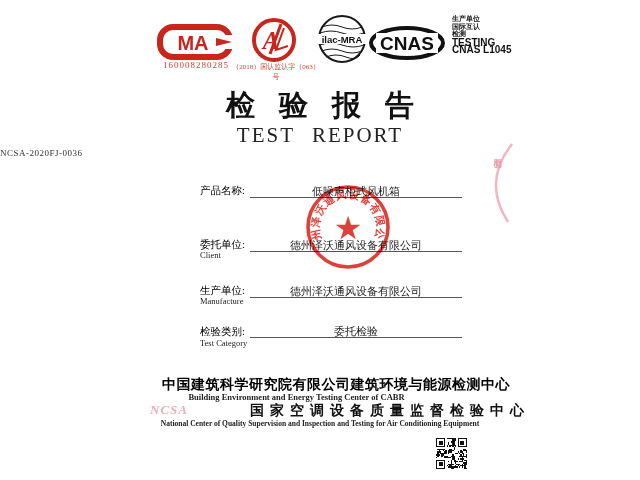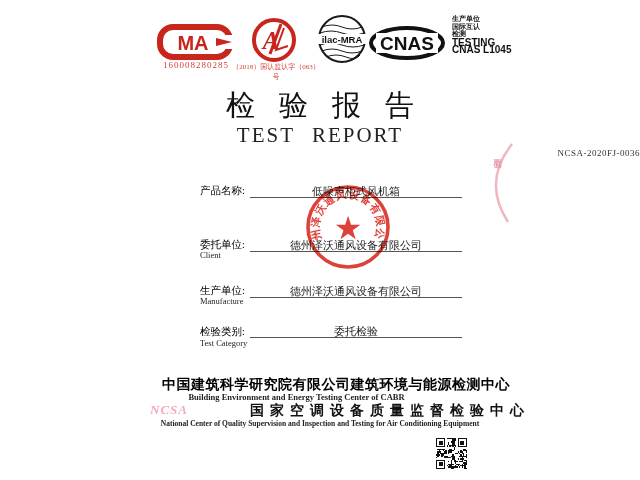--- a/index.html
+++ b/index.html
@@ -6,25 +6,25 @@
   .page{position:relative;width:640px;height:480px;background:#ffffff;overflow:hidden;
         font-family:"Liberation Serif","DejaVu Serif",serif;color:#1a1a1a;}
   .abs{position:absolute;}
   
   .cma-num{left:156px;top:60px;width:80px;text-align:center;font-size:9px;letter-spacing:1px;color:#d24238;}
   .cal-cap{left:232px;top:62px;width:88px;text-align:center;font-size:7px;color:#d24238;}
   .cnas-lines{left:452px;top:16px;line-height:7.6px;}
   .cnas-cn{font-size:7px;font-weight:bold;color:#222;}
   .cnas-en{font-size:10px;font-weight:bold;font-family:"Liberation Sans",sans-serif;color:#111;}
   
-  .title-cn{left:0;top:86px;width:640px;text-align:center;font-size:29px;font-weight:normal;
+  .title-cn{left:0;top:86px;width:640px;text-align:center;font-size:29px;font-weight:bold;
             letter-spacing:24px;text-indent:24px;color:#111;}
   .title-en{left:0;top:123px;width:640px;text-align:center;font-size:21px;letter-spacing:2px;
             word-spacing:10px;color:#222;}
-  .report-no{left:0;top:148px;width:640px;text-align:right;font-size:9px;letter-spacing:.5px;color:#333;}
+  .report-no{left:0;top:148px;width:640px;text-align:left;font-size:9px;letter-spacing:.5px;color:#333;}
   
   .lbl-cn{left:200px;width:120px;font-size:10.5px;color:#000;}
   .lbl-en{left:200px;width:140px;font-size:8.5px;color:#222;}
   .fline{left:250px;width:212px;border-bottom:1px solid #555;height:0;}
   .fval{left:250px;width:212px;text-align:center;font-size:11px;color:#222;}
   
   .f1{left:16px;top:376px;width:640px;text-align:center;font-size:14px;font-weight:bold;letter-spacing:.5px;color:#000000;}
   .f2{left:0;top:392px;width:593px;text-align:center;font-size:8.5px;font-weight:bold;color:#222;}
   .f3{left:0;top:402px;width:530px;text-align:right;font-size:14px;font-weight:bold;letter-spacing:6px;text-indent:6px;color:#111;}
   .f4{left:0;top:419px;width:640px;text-align:center;font-size:7.5px;font-weight:bold;color:#222;}

